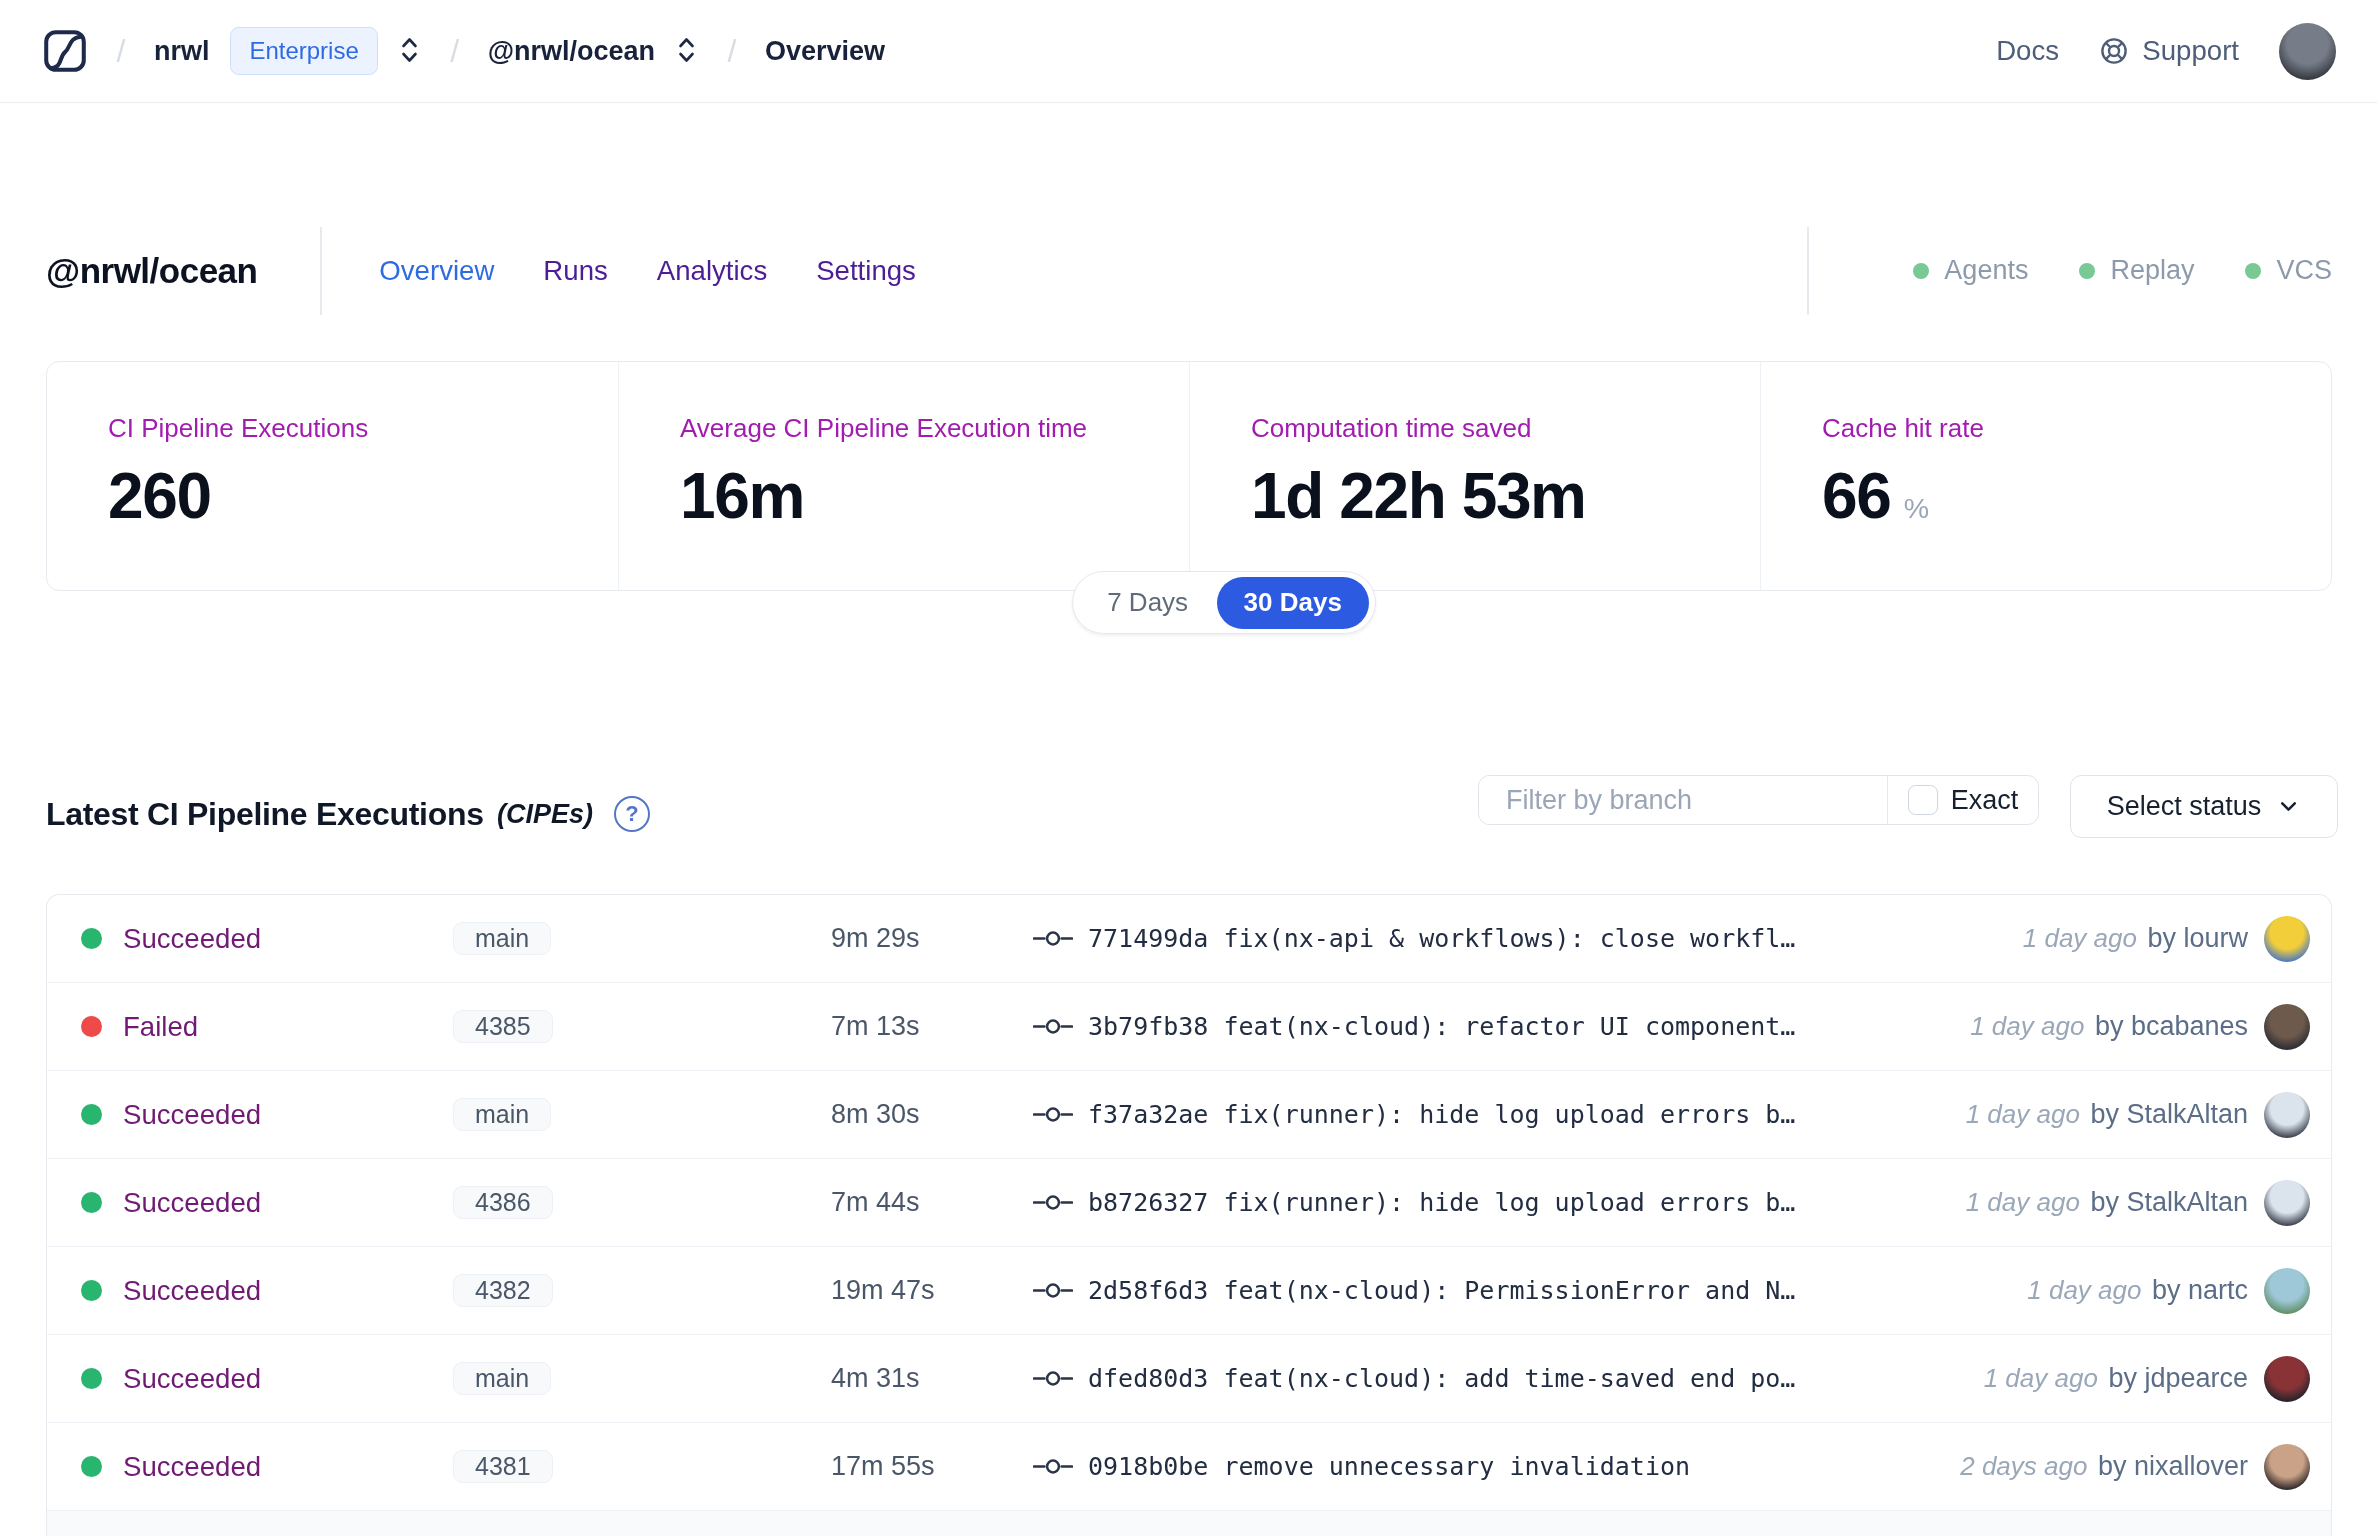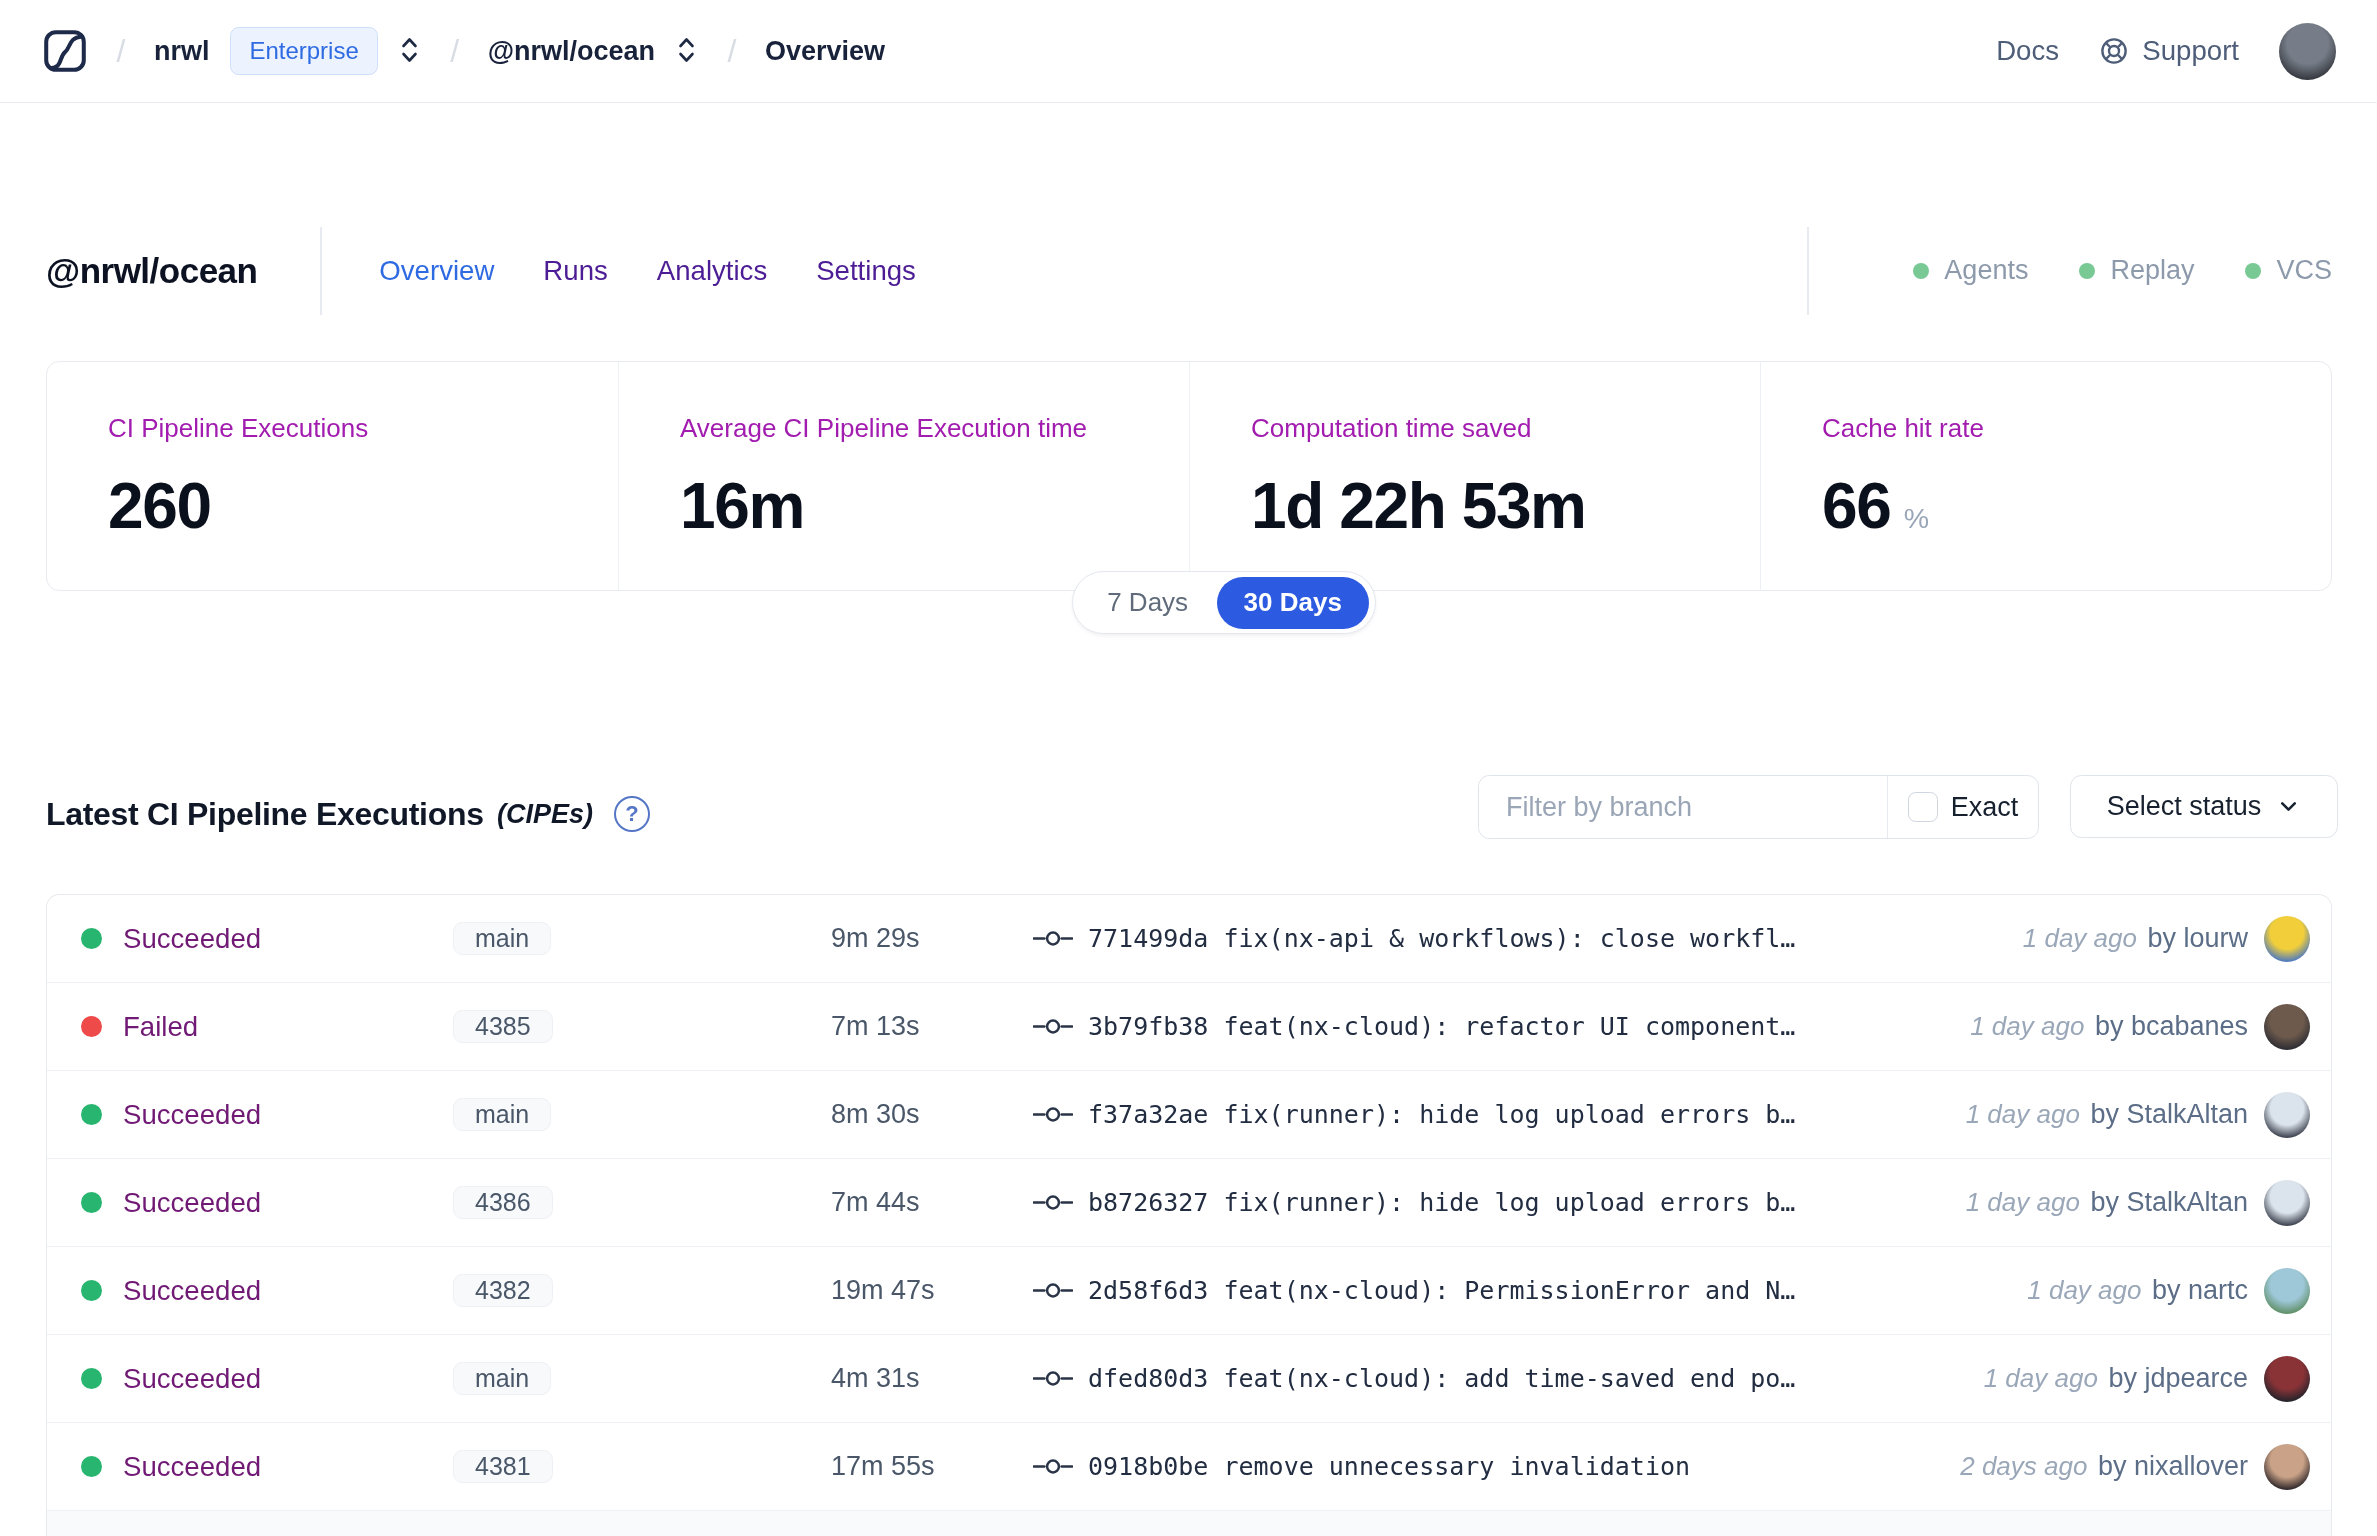--- a/index.html
+++ b/index.html
@@ -37,41 +37,41 @@
   .svc-dot { width:16px; height:16px; border-radius:50%; background:var(--svc-green); }
   .svc-label { font-size:27px; color:#8d9aab; }
 
   
   .stats { position:absolute; left:46px; right:46px; top:361px; height:230px;
            border:1.9px solid #e7eaee; border-radius:13.3px; background:#fff;
            display:grid; grid-template-columns:repeat(4,1fr); }
   .stat-col { padding:51px 38px 0 61px; }
   .stat-col + .stat-col { border-left:1.9px solid #edf0f4; }
   .stat-label { font-size:26px; color:#a21caf; font-weight:500; }
-  .stat-value { margin-top:25px; font-size:64px; font-weight:800; color:#0b101d;
+  .stat-value { margin-top:15px; font-size:64px; font-weight:800; color:#0b101d;
                 letter-spacing:-1.4px; display:flex; align-items:baseline; }
   .stat-suffix { font-size:28.5px; font-weight:500; color:#9aa6b8; margin-left:13.3px; letter-spacing:0; }
 
   
   .range-toggle { position:absolute; left:1072px; top:571px; height:63px; background:#fff;
                   border:1.9px solid #e4e8ee; border-radius:950px; display:flex; align-items:center;
                   padding:0 5.7px; box-shadow:0 1.9px 3.8px rgba(16,24,40,.06); }
   .toggle-opt { font-size:26px; color:#5f6b7a; font-weight:500; padding:0 28.5px; cursor:pointer; }
   .toggle-opt.sel { background:var(--pill); color:#fff; font-weight:700; border-radius:950px;
                     padding:10.5px 27px; }
 
   
   .cipe-head { position:absolute; left:46px; top:780px; height:68px; display:flex; align-items:center; }
   .cipe-title { font-size:32px; font-weight:700; color:#101828; letter-spacing:-0.3px; }
   .cipe-suffix { font-size:27px; font-style:italic; font-weight:600; color:#101828; margin-left:13.3px; }
   .help-ic { width:36px; height:36px; border:2.4px solid #5576c7; border-radius:50%; color:#5576c7;
              font-size:22px; font-weight:700; display:flex; align-items:center; justify-content:center;
              margin-left:21px; cursor:pointer; }
 
-  .filter-group { position:absolute; left:1478px; top:775px; width:561px; height:64px;
+  .filter-group { position:absolute; left:1478px; top:775px; width:561px; height:50px;
                   border:1.9px solid #dfe3ea; border-radius:11.4px; display:flex; align-items:stretch;
                   background:#fff; }
   .branch-input { flex:1; border:none; outline:none; font-size:27px; padding:0 27px;
                   font-family:"Liberation Sans", sans-serif; color:#17202e; border-radius:11.4px; }
   .branch-input::placeholder { color:#9aa5b6; }
   .exact-wrap { width:173px; border-left:1.9px solid #e6eaef; display:flex; align-items:center;
                 justify-content:center; gap:13px; }
   .checkbox { width:30px; height:30px; border:1.9px solid #cfd6df; border-radius:7.6px; background:#fff;
               cursor:pointer; }
   .exact-label { font-size:27px; color:#17202e; font-weight:500; }

